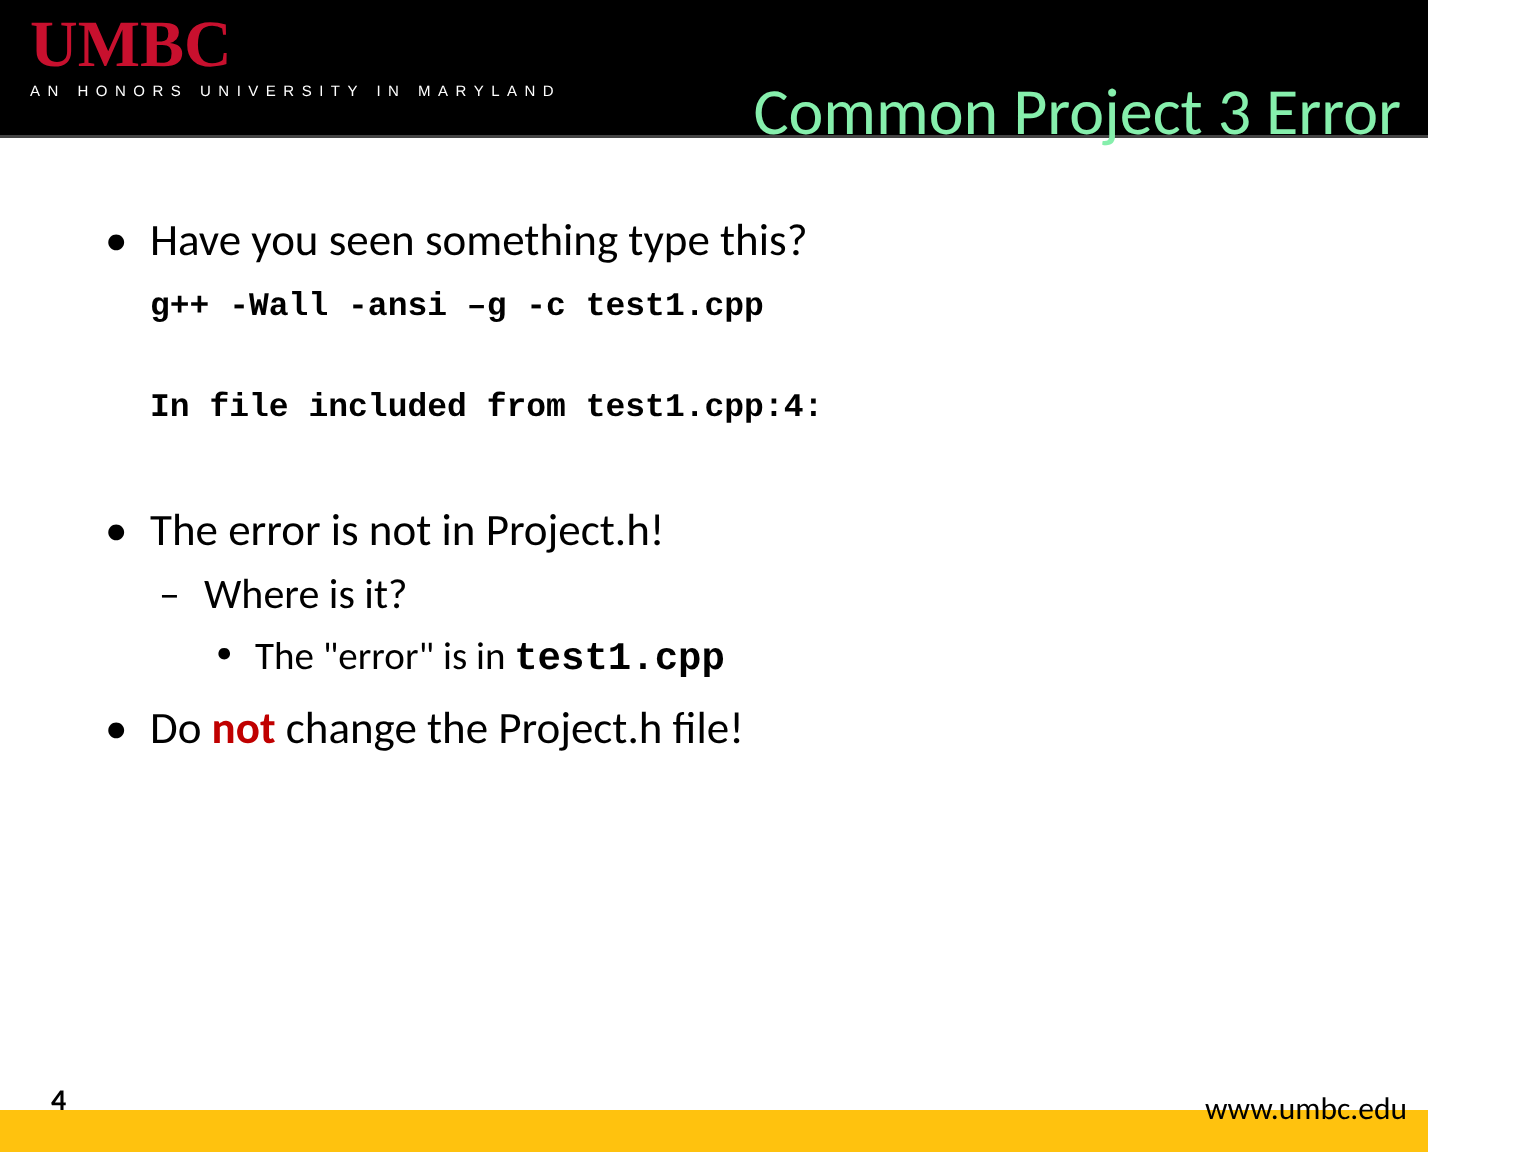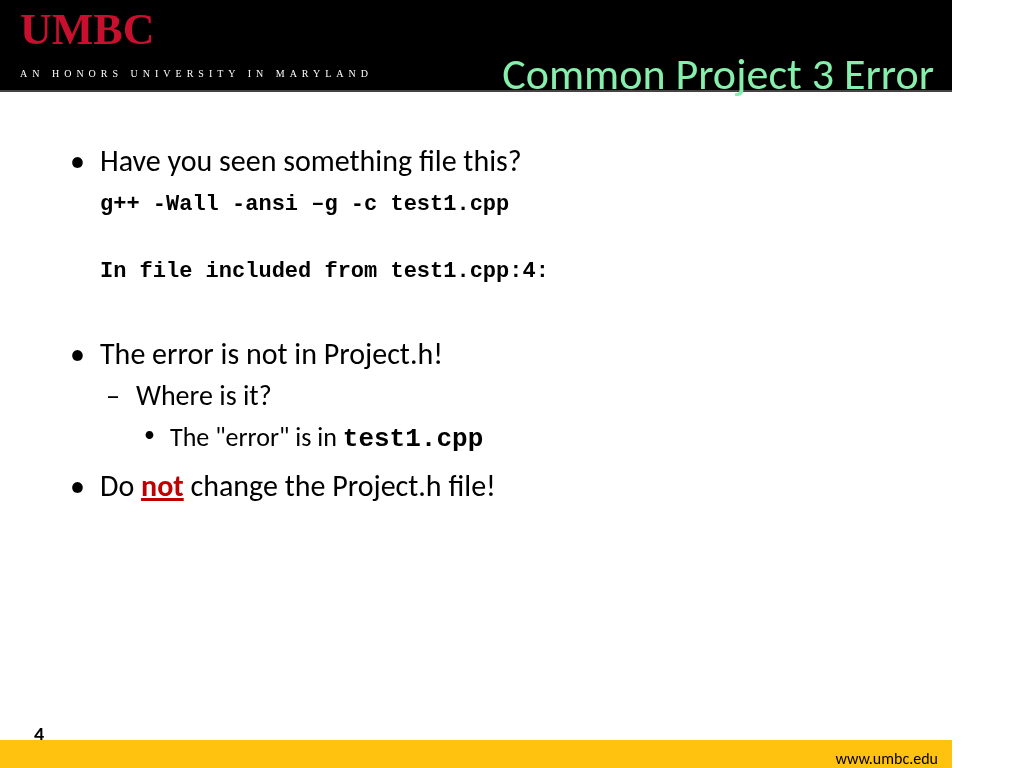--- a/index.html
+++ b/index.html
@@ -1,57 +1,57 @@
 <!DOCTYPE html>
 <html><head>
 <meta charset="utf-8">
 <style>
   * { margin: 0; padding: 0; box-sizing: border-box; }
   html, body { width: 1024px; height: 768px; font-family: Calibri, "Segoe UI", Arial, sans-serif; background: #fff; overflow: hidden; }
   .slide { width: 952px; height: 768px; position: relative; display: flex; flex-direction: column; }
   .header { background: #000; height: 92px; position: relative; border-bottom: 2px solid #444; }
   .logo-block { position: absolute; left: 20px; top: 8px; }
   .logo-main { font-family: "Times New Roman", serif; font-size: 44px; font-weight: 700; color: #c8102e; letter-spacing: 0px; line-height: 1; }
-  .logo-sub { font-family: Liberation Serif, serif; font-size: 10px; color: #fff; letter-spacing: 5px; margin-top: 16px; white-space: nowrap; }
+  .logo-sub { font-family: Liberation Sans, sans-serif; font-size: 10px; color: #fff; letter-spacing: 5px; margin-top: 4px; white-space: nowrap; }
   .title { position: absolute; right: 18px; top: 14px; color: #86efac; font-size: 44px; font-weight: 400; margin-top: 33px; }
   .body { flex: 1; padding: 50px 60px 0 60px; color: #000; }
   ul.top { list-style: none; }
   ul.top > li { position: relative; padding-left: 40px; font-size: 30px; line-height: 1.25; margin-bottom: 10px; }
   ul.top > li::before { content: "•"; position: absolute; left: 10px; top: 0; font-size: 30px; }
   .code { font-family: "Courier New", monospace; font-weight: bold; font-size: 22px; margin-left: 40px; line-height: 1.35; margin-bottom: 8px; max-width: 880px; }
   .code.spacer { height: 22px; }
   ul.sub1 { list-style: none; margin-top: 6px; }
   ul.sub1 > li { position: relative; padding-left: 36px; font-size: 28px; line-height: 1.3; margin-bottom: 6px; }
   ul.sub1 > li::before { content: "–"; position: absolute; left: 6px; top: 0; }
   ul.sub2 { list-style: none; margin-top: 6px; }
   ul.sub2 > li { position: relative; padding-left: 34px; font-size: 26px; line-height: 1.3; }
   ul.sub2 > li::before { content: "•"; position: absolute; left: 8px; top: 0; font-size: 22px; }
   .mono-inline { font-family: "Courier New", monospace; font-weight: bold; }
-  .not-em { color: #c00000; font-weight: 700; text-decoration: underline; }
+  .not-em { color: #c00000; font-weight: 700; }
   .footer { height: 28px; background: #ffc20e; position: relative; }
   .page-num { position: absolute; left: 34px; bottom: 22px; font-size: 20px; font-weight: 700; color: #000; }
-  .url { position: absolute; right: 14px; bottom: 0; font-size: 16px; color: #000; }
+  .url { position: absolute; right: 14px; bottom: 16px; font-size: 21px; color: #000; }
   .gap { height: 40px; }
 </style>
 </head>
 <body>
 
 <div class="slide">
 
   <div class="header">
     <div class="logo-block">
       <div class="logo-main">UMBC</div>
       <div class="logo-sub">AN HONORS UNIVERSITY IN MARYLAND</div>
     </div>
     <div class="title">Common Project 3 Error</div>
   </div>
 
   <div class="body">
     <ul class="top">
-      <li>Have you seen something file this?</li>
+      <li>Have you seen something type this?</li>
     </ul>
     <div class="code">g++ -Wall -ansi –g -c test1.cpp</div>
     <div class="code spacer"></div>
     <div class="code">In file included from test1.cpp:4:</div>
 
     <div class="gap"></div>
 
     <ul class="top">
       <li>
         <span>The error is not in Project.h!</span>

